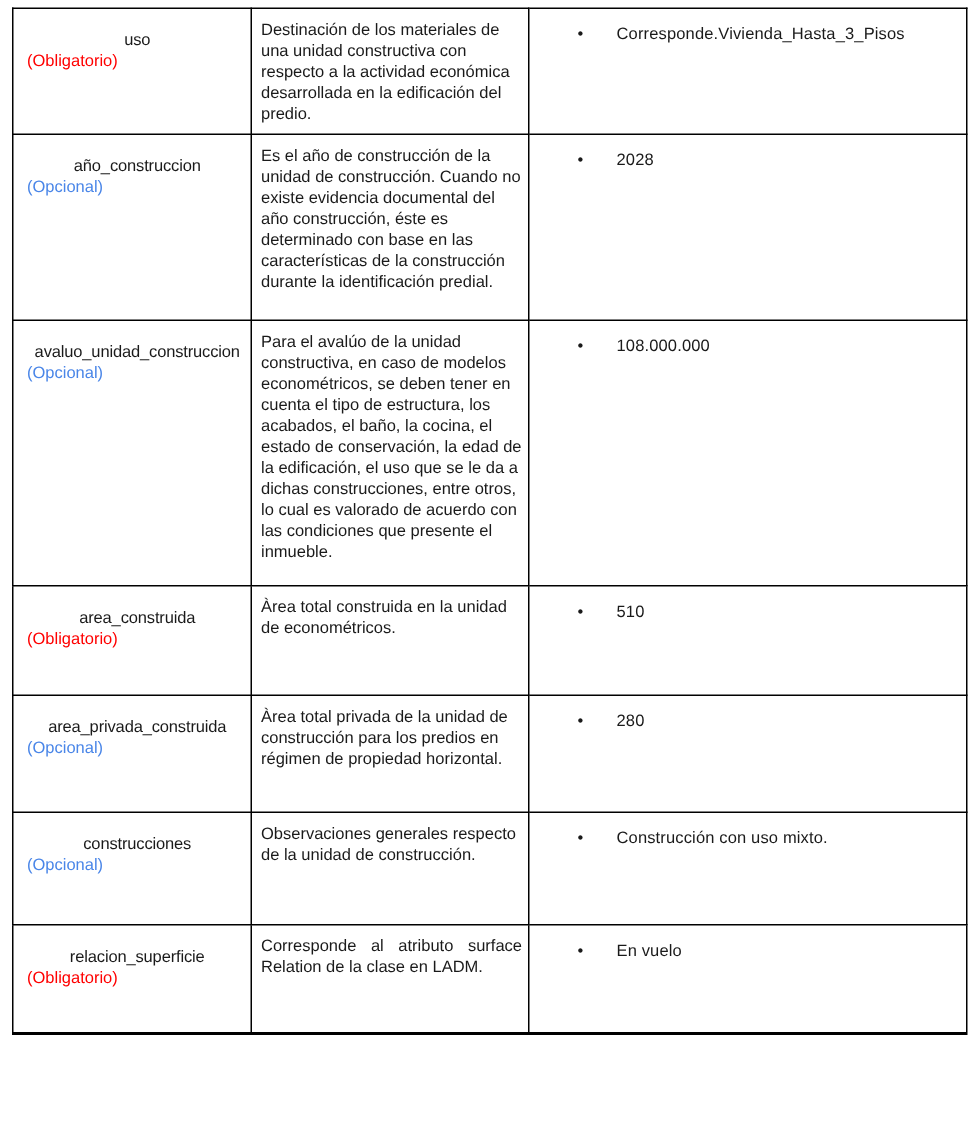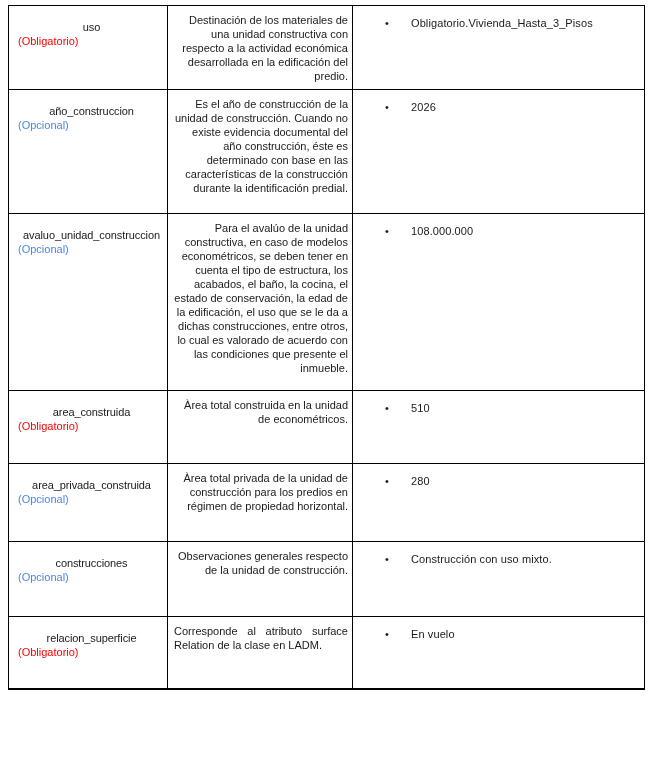--- a/index.html
+++ b/index.html
@@ -53,21 +53,21 @@
     letter-spacing:-0.1px;
     text-align:center;
   }
   .field-requirement{line-height:15px;}
   .field-requirement.required{color:var(--required-color);}
   .field-requirement.optional{color:var(--optional-color);}
 
   td.desc-cell{
     padding:7px 4px 6px 6px;
   }
-  .desc-text{white-space:pre-line;text-align:right;}
+  .desc-text{white-space:pre-line;}
   .desc-text.justified{text-align:justify;}
 
   td.value-cell{
     padding:10px 6px 6px 32px;
   }
   .value-line{
     display:flex;
     align-items:flex-start;
   }
   .bullet{
@@ -96,37 +96,37 @@
     <td class="field-cell">
       <div class="field-name">uso</div>
       <div class="field-requirement required">(Obligatorio)</div>
     </td>
     <td class="desc-cell">
       <div class="desc-text">Destinación de los materiales de una unidad constructiva con respecto a la actividad económica desarrollada en la edificación del predio.</div>
     </td>
     <td class="value-cell">
       <div class="value-line">
         <span class="bullet">•</span>
-        <span class="value-text">Obligatorio.Vivienda_Hasta_3_Pisos</span>
+        <span class="value-text">Corresponde.Vivienda_Hasta_3_Pisos</span>
       </div>
     </td>
   </tr>
 
   <tr>
     <td class="field-cell">
       <div class="field-name">año_construccion</div>
       <div class="field-requirement optional">(Opcional)</div>
     </td>
     <td class="desc-cell">
       <div class="desc-text">Es el año de construcción de la unidad de construcción. Cuando no existe evidencia documental del año construcción, éste es determinado con base en las características de la construcción durante la identificación predial.</div>
     </td>
     <td class="value-cell">
       <div class="value-line">
         <span class="bullet">•</span>
-        <span class="value-text">2026</span>
+        <span class="value-text">2028</span>
       </div>
     </td>
   </tr>
 
   <tr>
     <td class="field-cell">
       <div class="field-name">avaluo_unidad_construccion</div>
       <div class="field-requirement optional">(Opcional)</div>
     </td>
     <td class="desc-cell">

